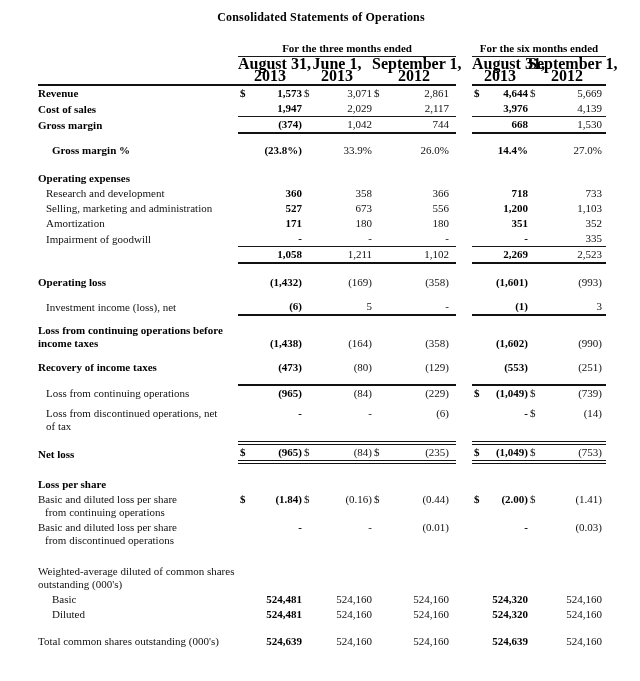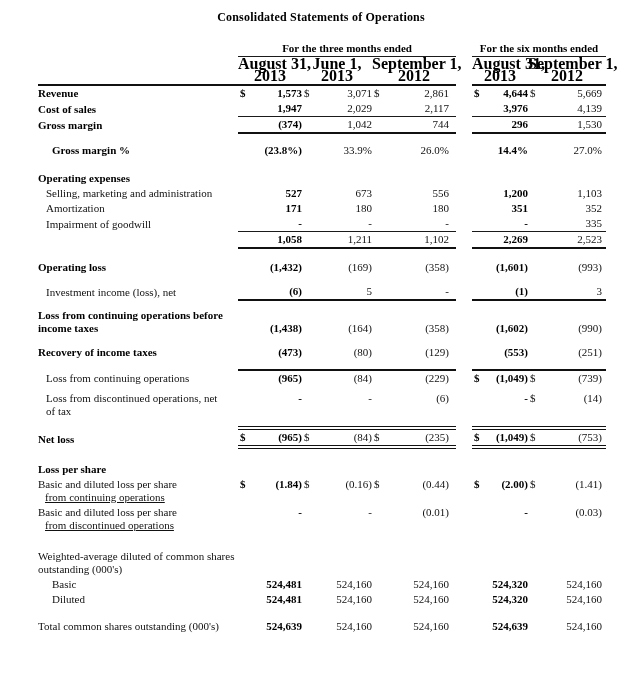--- a/index.html
+++ b/index.html
@@ -25,21 +25,21 @@
   .gt{text-align:center;font-weight:bold;font-size:11px;color:#000;}
   .dh{text-align:center;font-weight:bold;font-size:16px;line-height:12px;
       vertical-align:bottom;padding-bottom:2px;color:#000;}
   .bb-thin{border-bottom:1px solid #1a1a1a;}
   .bb-thick{border-bottom:2px solid #111;}
   .bt-thick{border-top:2px solid #111;}
   .bb-double{border-bottom:4px double #111;}
   .bt-double{border-top:4px double #111;}
   .ind1{padding-left:8px;}
   .ind2{padding-left:14px;}
-  .l2i{padding-left:7px;text-decoration:underline;}
+  .l2i{padding-left:7px;}
   .pr6{padding-right:7px;}
   .pr4{padding-right:4px;}
   td.vtop{vertical-align:top;}
   tr.spacer td{padding:0;line-height:0;font-size:0;}
 </style>
 </head>
 <body>
 
 <div class="page">
   <div class="doc-title">Consolidated Statements of Operations</div>
@@ -128,21 +128,21 @@
             <div>Gross margin</div>
           </td>
           <td class="s bb-thick b"></td>
           <td class="v bb-thick b">(374)</td>
           <td class="s bb-thick"></td>
           <td class="v bb-thick">1,042</td>
           <td class="s bb-thick"></td>
           <td class="v bb-thick pr6">744</td>
           <td class="gapcol"></td>
           <td class="s bb-thick b"></td>
-          <td class="v bb-thick b">296</td>
+          <td class="v bb-thick b">668</td>
           <td class="s bb-thick"></td>
           <td class="v bb-thick pr4">1,530</td>
         </tr>
         <tr class="spacer">
           <td colspan="12" style="height: 9px;"></td>
         </tr>
         <tr>
           <td class="b ind2">
             <div>Gross margin %</div>
           </td>
@@ -169,20 +169,36 @@
           <td class="v b"></td>
           <td class="s"></td>
           <td class="v"></td>
           <td class="s"></td>
           <td class="v pr6"></td>
           <td class="gapcol"></td>
           <td class="s b"></td>
           <td class="v b"></td>
           <td class="s"></td>
           <td class="v pr4"></td>
+        </tr>
+        <tr>
+          <td class="ind1">
+            <div>Research and development</div>
+          </td>
+          <td class="s b"></td>
+          <td class="v b">360</td>
+          <td class="s"></td>
+          <td class="v">358</td>
+          <td class="s"></td>
+          <td class="v pr6">366</td>
+          <td class="gapcol"></td>
+          <td class="s b"></td>
+          <td class="v b">718</td>
+          <td class="s"></td>
+          <td class="v pr4">733</td>
         </tr>
         <tr>
           <td class="ind1">
             <div>Selling, marketing and administration</div>
           </td>
           <td class="s b"></td>
           <td class="v b">527</td>
           <td class="s"></td>
           <td class="v">673</td>
           <td class="s"></td>

